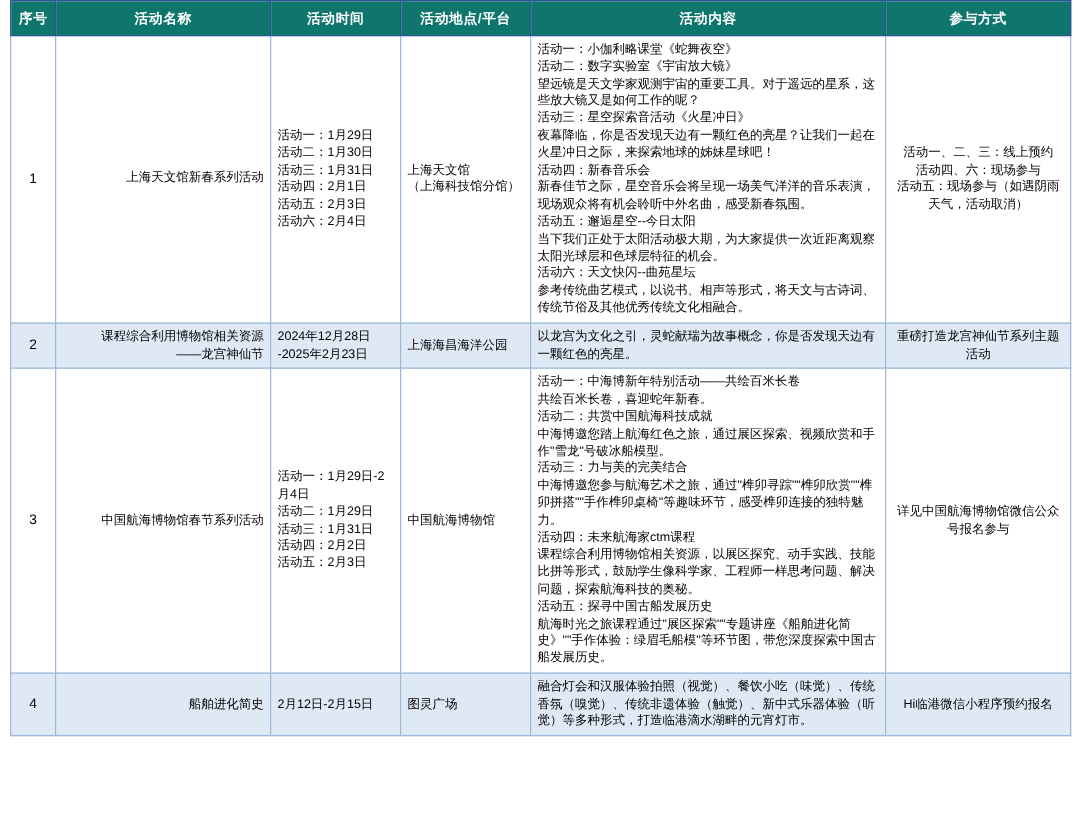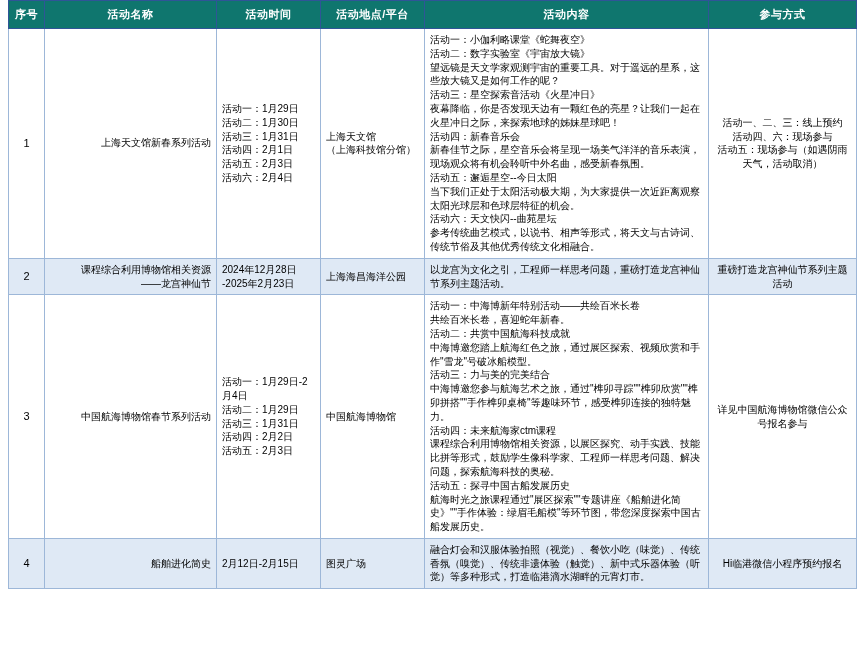--- a/index.html
+++ b/index.html
@@ -139,21 +139,21 @@
 活动四、六：现场参与
 活动五：现场参与（如遇阴雨天气，活动取消）</td>
       </tr>
       <tr class="alt">
         <td class="idx">2</td>
         <td class="name nowrapline">课程综合利用博物馆相关资源
 ——龙宫神仙节</td>
         <td class="time nowrapline">2024年12月28日
 -2025年2月23日</td>
         <td class="place nowrapline">上海海昌海洋公园</td>
-        <td class="content nowrapline">以龙宫为文化之引，工程师一样思考问题，重磅打造龙宫神仙节系列主题活动。</td>
+        <td class="content nowrapline">以龙宫为文化之引，灵蛇献瑞为故事概念，你是否发现天边有一颗红色的亮星。</td>
         <td class="join nowrapline">重磅打造龙宫神仙节系列主题活动</td>
       </tr>
       <tr class="plain">
         <td class="idx">3</td>
         <td class="name nowrapline">中国航海博物馆春节系列活动</td>
         <td class="time nowrapline">活动一：1月29日-2月4日
 活动二：1月29日
 活动三：1月31日
 活动四：2月2日
 活动五：2月3日</td>

